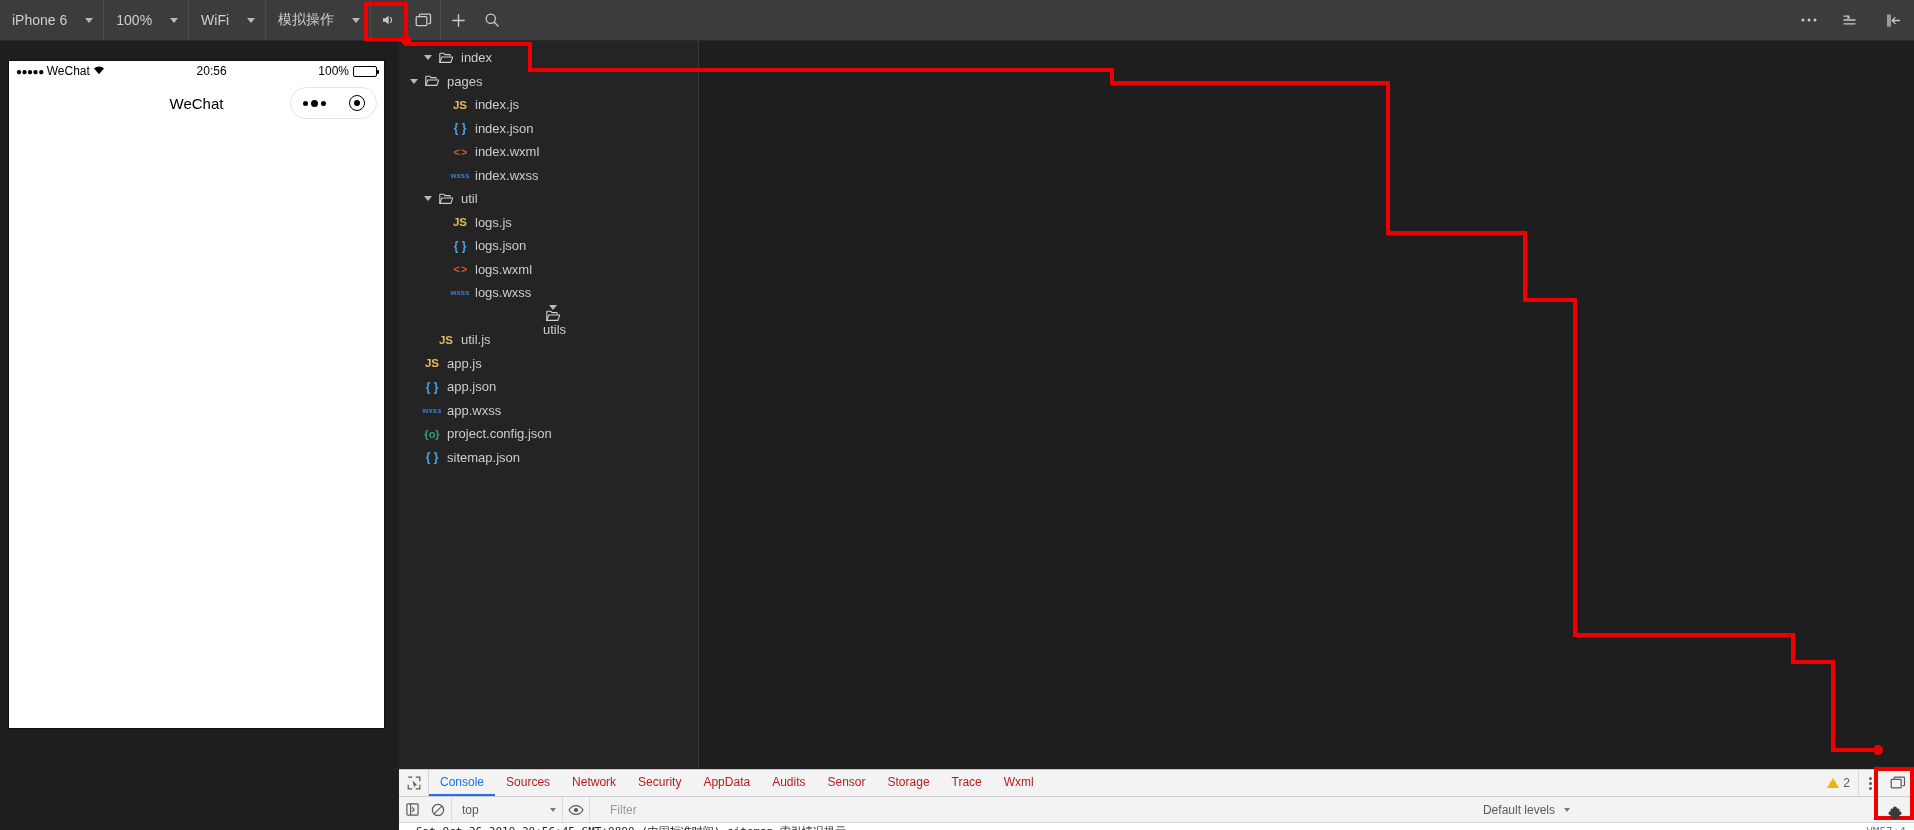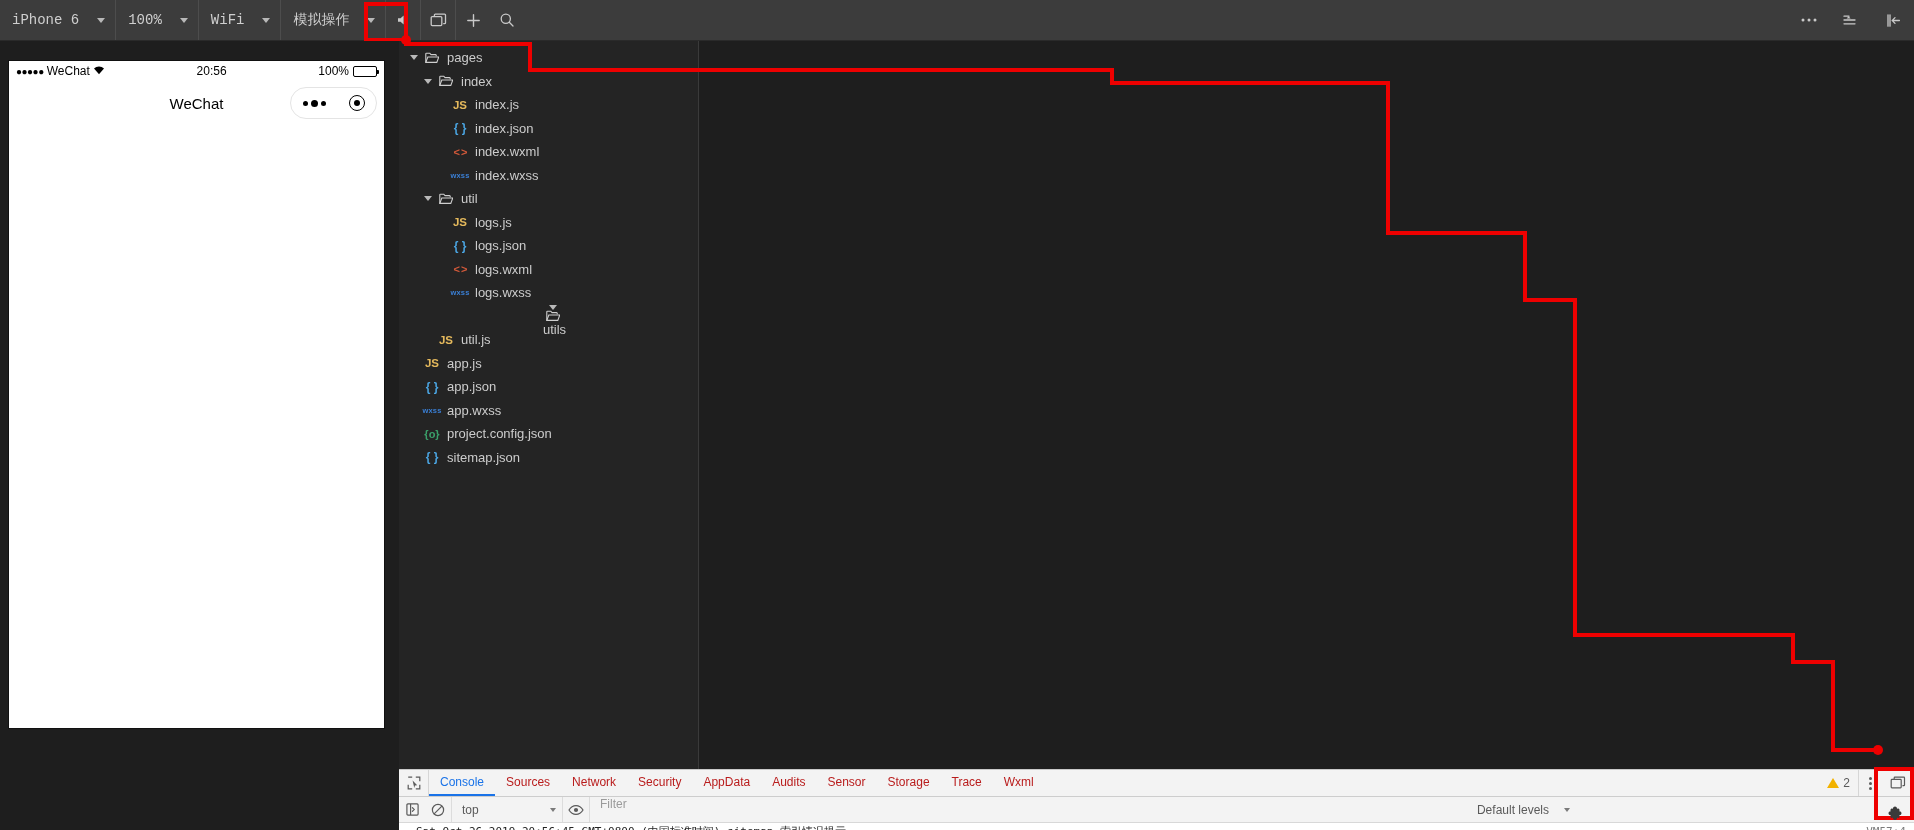--- a/index.html
+++ b/index.html
@@ -20,21 +20,21 @@
     border-bottom: 1px solid #2a2a2a;
     display: flex; align-items: stretch;
   }
   .tb-select {
     display: flex; align-items: center; justify-content: space-between;
     height: 100%; padding: 0 10px 0 12px;
     color: #cfcfcf; font-size: 14px;
     border-right: 1px solid #4d4d4d;
     cursor: default; white-space: nowrap;
   }
-  .tb-select .lbl { margin-right: 16px; font-family: Liberation Mono, monospace; }
+  .tb-select .lbl { margin-right: 16px; }
   .caret {
     width: 0; height: 0; border-left: 4px solid transparent;
     border-right: 4px solid transparent; border-top: 5px solid #b8b8b8;
     margin-left: 2px;
   }
   .tb-sep { width: 1px; background: #4d4d4d; }
   .tb-icon {
     display: flex; align-items: center; justify-content: center;
     width: 34px; height: 100%; color: #c9c9c9; cursor: default;
   }
@@ -192,26 +192,26 @@
     display: flex; align-items: center; justify-content: space-between;
     width: 112px; height: 100%; padding: 0 6px 0 10px;
     border-left: 1px solid #dcdcdc; border-right: 1px solid #dcdcdc;
     font-size: 12px; color: #5a5a5a;
   }
   .sm-caret {
     width: 0; height: 0; border-left: 3.5px solid transparent;
     border-right: 3.5px solid transparent; border-top: 4px solid #7a7a7a;
   }
   #fb-filter {
-    flex: 1; height: 100%; display: flex; align-items: flex-start;
-    padding-left: 10px; border-left: 1px solid #dcdcdc; color: #9a9a9a;
+    flex: 1; height: 100%; display: flex; align-items: center;
+    padding-left: 20px; border-left: 1px solid #dcdcdc; color: #9a9a9a;
     font-size: 12px;
   }
   #fb-levels {
-    display: flex; align-items: center; gap: 15px; padding: 0 14px;
+    display: flex; align-items: center; gap: 9px; padding: 0 14px;
     font-size: 12px; color: #5a5a5a;
   }
   #fb-right-pad { width: 330px; }
   #console-msgs {
     height: 8px; overflow: hidden; background: #fff;
     border-bottom: 1px solid #e8e8e8;
   }
   .cmsg {
     display: flex; align-items: center; height: 17px;
     font-family: "DejaVu Sans Mono", monospace; font-size: 11px; color: #222;
@@ -357,43 +357,43 @@
               <i></i>
             </span>
         </div>
       </div>
 
       <div id="phone-body"></div>
     </div>
   </div>
 
   <div id="tree-panel">
-      <div class="tree-row" style="padding-left: 8px;">
+      <div class="tree-row" style="padding-left: 22px;">
         <span class="tw">
           <span class="twisty"></span>
         </span>
         <span class="ficon">
           <svg width="14" height="12" viewBox="0 0 14 12" fill="none" stroke="#cfcfcf" stroke-width="1.1">
             <path d="M0.8 10.4V1.8a.6.6 0 0 1 .6-.6h3.4l1.2 1.4h4.6a.6.6 0 0 1 .6.6v1"></path>
             <path d="M0.8 10.4l2-5.4h11l-2 5.4z"></path>
           </svg>
         </span>
-        <span class="fname">pages</span>
-      </div>
-      <div class="tree-row" style="padding-left: 22px;">
+        <span class="fname">index</span>
+      </div>
+      <div class="tree-row" style="padding-left: 8px;">
         <span class="tw">
           <span class="twisty"></span>
         </span>
         <span class="ficon">
           <svg width="14" height="12" viewBox="0 0 14 12" fill="none" stroke="#cfcfcf" stroke-width="1.1">
             <path d="M0.8 10.4V1.8a.6.6 0 0 1 .6-.6h3.4l1.2 1.4h4.6a.6.6 0 0 1 .6.6v1"></path>
             <path d="M0.8 10.4l2-5.4h11l-2 5.4z"></path>
           </svg>
         </span>
-        <span class="fname">index</span>
+        <span class="fname">pages</span>
       </div>
       <div class="tree-row" style="padding-left: 36px;">
         <span class="tw"></span>
         <span class="ficon">
           <span class="ic-js">JS</span>
         </span>
         <span class="fname">index.js</span>
       </div>
       <div class="tree-row" style="padding-left: 36px;">
         <span class="tw"></span>

